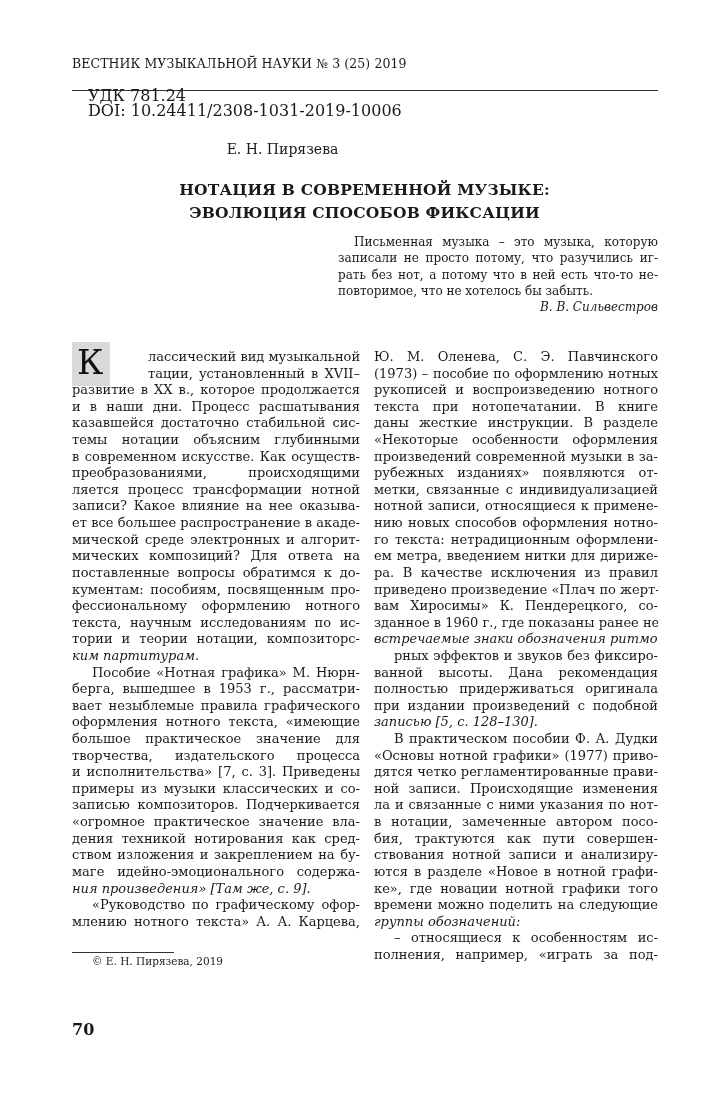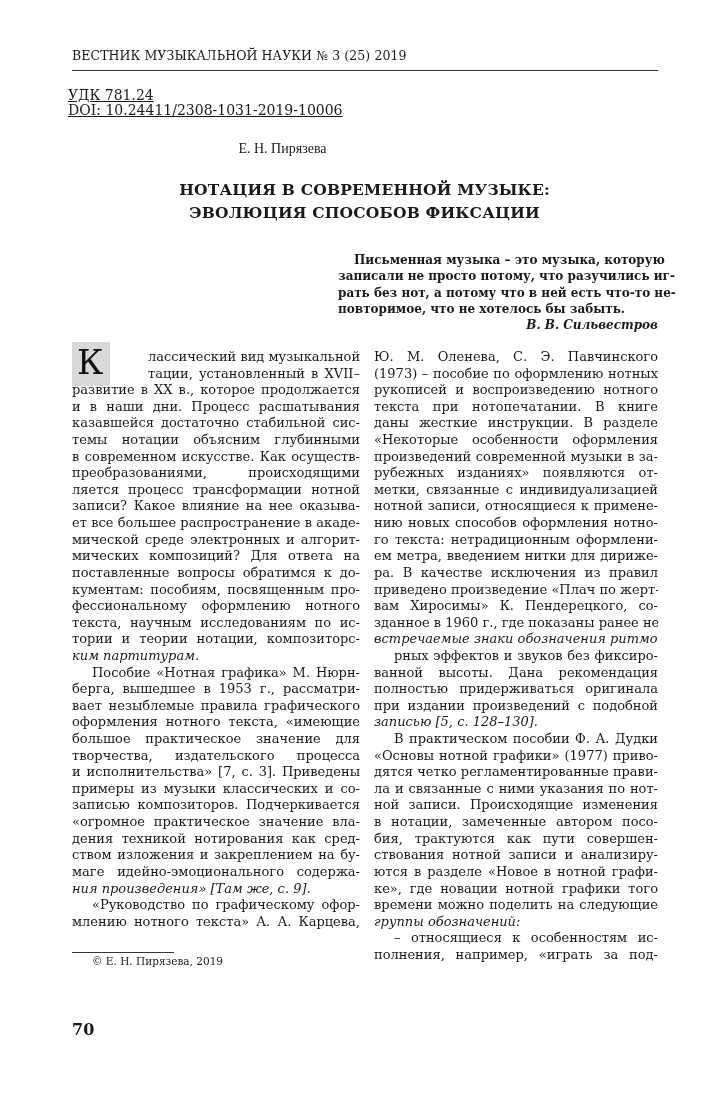--- a/index.html
+++ b/index.html
@@ -1,24 +1,24 @@
 <!DOCTYPE html>
 <html><head>
 <meta charset="utf-8">
 <style>
   html, body { margin: 0; padding: 0; background: #ffffff; }
   body { width: 709px; height: 1094px; position: relative; overflow: hidden;
          font-family: "DejaVu Serif", "Liberation Serif", serif; color: #1a1a1a; }
   .abs { position: absolute; }
-  .running-head { left: 72px; top: 48px; width: 586px; font-size: 12.5px; letter-spacing: 0.1px;
-                  border-bottom: 1px solid #333; padding-bottom: 7px; white-space: nowrap; }
-  .meta { left: 68px; top: 88px; font-size: 14px; line-height: 15px; text-decoration: underline; }
-  .author { left: 0; width: 565px; top: 141px; text-align: center; font-size: 14px; font-family: Liberation Serif, serif; }
+  .running-head { left: 72px; top: 56px; width: 586px; font-size: 12.5px; letter-spacing: 0.1px;
+                  border-bottom: 1px solid #333; padding-bottom: 19px; white-space: nowrap; }
+  .meta { left: 88px; top: 88px; font-size: 16px; line-height: 15px; }
+  .author { left: 0; width: 565px; top: 141px; text-align: center; font-size: 14px; }
   .title { left: 0; width: 729px; top: 178px; text-align: center; font-size: 15.5px; font-weight: bold; line-height: 23px; letter-spacing: 0.2px; }
-  .epigraph { left: 338px; top: 252px; width: 320px; font-size: 12px; line-height: 16.3px; text-align: justify; font-weight: bold; }
+  .epigraph { left: 338px; top: 234px; width: 320px; font-size: 12px; line-height: 16.3px; text-align: justify; }
   .epigraph .line { display: block; text-align: justify; text-align-last: justify; white-space: nowrap; }
   .epigraph .line.last { text-align-last: left; }
   .epigraph .line.indent { padding-left: 16px; }
   .epigraph .sig { display: block; text-align: right; font-style: italic; }
   .col { top: 349px; font-size: 13px; line-height: 16.62px; }
   .col.left { left: 72px; width: 288px; }
   .col.right { left: 374px; width: 284px; }
   .ln { display: block; white-space: nowrap; text-align: justify; text-align-last: justify; height: 16.62px; overflow: hidden; }
   .ln.last { text-align-last: left; font-style: italic; }
   .ln.ind { padding-left: 20px; }
@@ -116,22 +116,22 @@
   <span class="ln">зданное в 1960 г., где показаны ранее не</span>
   <span class="ln last">встречаемые знаки обозначения ритмо</span>
   <span class="ln ind">рных эффектов и звуков без фиксиро-</span>
   <span class="ln">ванной высоты. Дана рекомендация</span>
   <span class="ln">полностью придерживаться оригинала</span>
   <span class="ln">при издании произведений с подобной</span>
   <span class="ln last">записью [5, с. 128–130].</span>
   <span class="ln ind">В практическом пособии Ф. А. Дудки</span>
   <span class="ln">«Основы нотной графики» (1977) приво-</span>
   <span class="ln">дятся четко регламентированные прави-</span>
+  <span class="ln">ной записи. Происходящие изменения</span>
   <span class="ln">ла и связанные с ними указания по нот-</span>
-  <span class="ln">ной записи. Происходящие изменения</span>
   <span class="ln">в нотации, замеченные автором посо-</span>
   <span class="ln">бия, трактуются как пути совершен-</span>
   <span class="ln">ствования нотной записи и анализиру-</span>
   <span class="ln">ются в разделе «Новое в нотной графи-</span>
   <span class="ln">ке», где новации нотной графики того</span>
   <span class="ln">времени можно поделить на следующие</span>
   <span class="ln last">группы обозначений:</span>
   <span class="ln ind">– относящиеся к особенностям ис-</span>
   <span class="ln">полнения, например, «играть за под-</span>
 </div>

